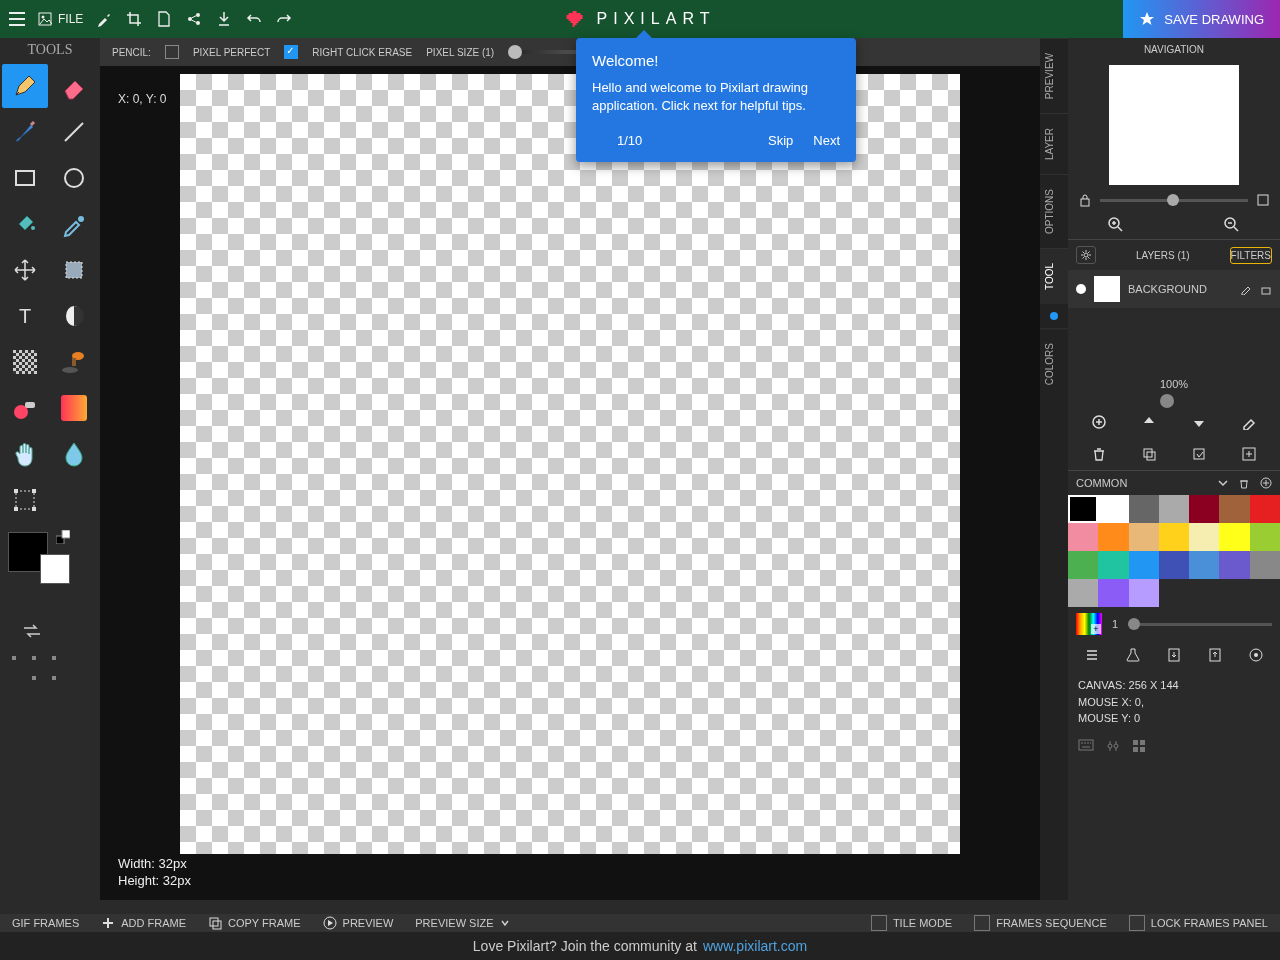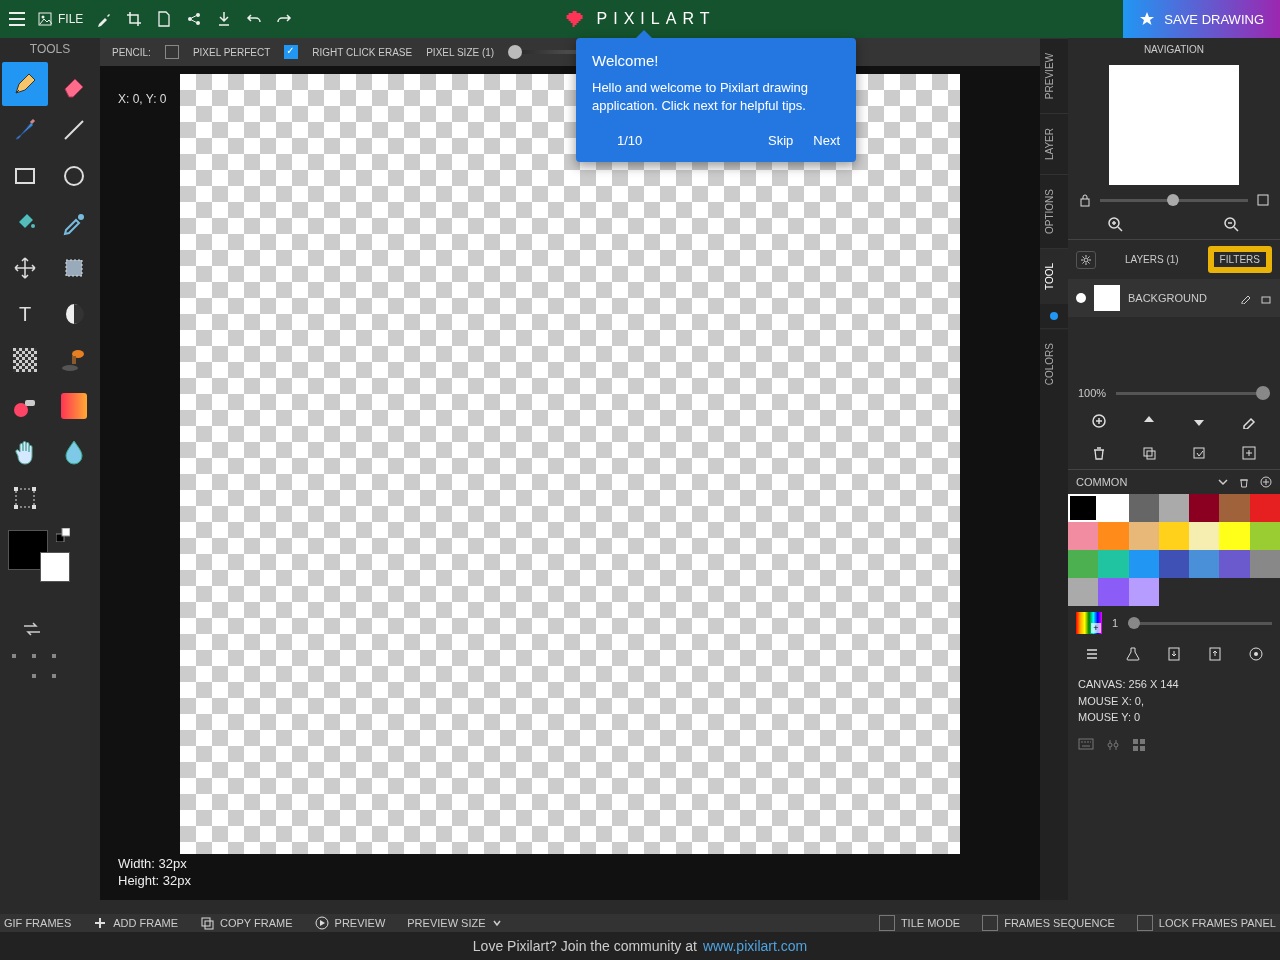--- a/index.html
+++ b/index.html
@@ -19,21 +19,21 @@
 .subbar { height: 28px; background: #353535; display: flex; align-items: center; padding: 0 12px; gap: 14px; font-size: 11px; color: #ccc; margin-left: 100px; margin-right: 240px; }
 .subbar .lbl { font-size: 10px; }
 .checkbox { width: 14px; height: 14px; border: 1px solid #888; display: inline-block; cursor: pointer; }
 .checkbox.checked { background: #2196f3; border-color: #2196f3; position: relative; }
 .checkbox.checked::after { content: '✓'; color: #fff; font-size: 10px; position: absolute; left: 1px; top: -1px; }
 .size-slider { width: 120px; height: 4px; background: linear-gradient(90deg,#222,#777); border-radius: 2px; position: relative; }
 .size-slider .knob { width: 14px; height: 14px; background: #bbb; border-radius: 50%; position: absolute; left: 0; top: -5px; }
 
 
 .tools-panel { position: absolute; left: 0; top: 38px; width: 100px; bottom: 60px; background: #2a2a2a; }
-.tools-title { text-align: center; font-size: 12px; color: #aaa; padding: 4px 0; }
+.tools-title { text-align: center; font-size: 14px; color: #aaa; padding: 4px 0; font-family: Liberation Serif, serif; }
 .tool-grid { display: grid; grid-template-columns: 1fr 1fr; gap: 2px; padding: 2px; }
 .tool { width: 46px; height: 44px; display: flex; align-items: center; justify-content: center; cursor: pointer; border-radius: 2px; }
 .tool.active { background: #2196f3; }
 .color-swatch-area { padding: 8px; position: relative; }
 .primary-swatch { width: 40px; height: 40px; background: #000; border: 1px solid #555; position: relative; }
 .secondary-swatch { width: 30px; height: 30px; background: #fff; border: 1px solid #555; position: absolute; left: 40px; top: 30px; }
 .mini-swap { position: absolute; left: 56px; top: 6px; width: 14px; height: 14px; }
 .swap-icon { margin-top: 52px; margin-left: 14px; }
 .dots-row { display: flex; gap: 16px; padding: 10px 12px; flex-wrap: wrap; }
 .dots-row span { width: 4px; height: 4px; background: #888; display: inline-block; }
@@ -69,44 +69,44 @@
 .tool-dot { width: 8px; height: 8px; background: #2196f3; border-radius: 50%; margin: 8px auto; }
 .right-content { flex: 1; overflow-y: auto; }
 .section-title { font-size: 10px; text-align: center; padding: 6px 0; color: #ccc; }
 .nav-preview { width: 130px; height: 120px; background: #fff; margin: 4px auto; }
 .nav-controls { display: flex; align-items: center; justify-content: space-between; padding: 4px 10px; }
 .nav-slider { flex: 1; height: 3px; background: #555; margin: 0 8px; position: relative; }
 .nav-slider .knob { width: 12px; height: 12px; background: #aaa; border-radius: 50%; position: absolute; left: 45%; top: -5px; }
 .zoom-row { display: flex; justify-content: space-between; padding: 6px 40px; }
 .layers-header { display: flex; align-items: center; justify-content: space-between; padding: 6px 8px; font-size: 10px; border-top: 1px solid #444; }
 .gear-btn { width: 20px; height: 18px; border: 1px solid #555; border-radius: 3px; display: flex; align-items: center; justify-content: center; cursor: pointer; }
-.filters-btn { border: 6px solid #eab308; border-radius: 3px; padding: 2px 6px; font-size: 10px; cursor: pointer; }
+.filters-btn { border: 1px solid #eab308; border-radius: 3px; padding: 2px 0; font-size: 10px; cursor: pointer; }
 .layer-row { display: flex; align-items: center; gap: 8px; padding: 6px 8px; background: #333; font-size: 11px; }
 .layer-vis { width: 10px; height: 10px; background: #fff; border-radius: 50%; }
 .layer-thumb { width: 26px; height: 26px; background: #fff; }
 .layer-name { flex: 1; }
-.opacity-row { display: flex; align-items: center; gap: 10px; padding: 10px 10px 6px; font-size: 11px; }
+.opacity-row { display: flex; align-items: center; gap: 10px; padding: 10px 10px 6px; font-size: 11px; flex-direction: column; }
 .opacity-slider { flex: 1; height: 3px; background: #555; position: relative; }
 .opacity-slider .knob { width: 14px; height: 14px; background: #888; border-radius: 50%; position: absolute; right: 0; top: -6px; }
 .icon-row { display: flex; justify-content: space-around; padding: 8px 6px; }
 .icon-btn { width: 16px; height: 16px; cursor: pointer; color: #ddd; }
 .palette-header { display: flex; align-items: center; justify-content: space-between; padding: 6px 8px; font-size: 11px; border-top: 1px solid #444; }
 .palette-grid { display: grid; grid-template-columns: repeat(7, 1fr); }
 .pcolor { height: 28px; cursor: pointer; }
 .pcolor.sel { outline: 2px solid #fff; outline-offset: -2px; }
 .rainbow-row { display: flex; align-items: center; gap: 10px; padding: 6px 8px; font-size: 11px; }
 .rainbow { width: 26px; height: 22px; background: linear-gradient(90deg,red,orange,yellow,green,cyan,blue,magenta); position: relative; cursor: pointer; }
 .rainbow .plus { position: absolute; right: 1px; bottom: 1px; background: rgba(255,255,255,0.7); color: #000; width: 10px; height: 10px; font-size: 9px; text-align: center; line-height: 10px; }
 .rsld { flex: 1; height: 3px; background: #555; position: relative; }
 .rsld .knob { width: 12px; height: 12px; background: #888; border-radius: 50%; position: absolute; left: 0; top: -5px; }
 .info-text { padding: 8px 10px; font-size: 11px; line-height: 1.5; color: #ddd; }
 .bottom-icons { display: flex; gap: 12px; padding: 4px 10px; color: #666; }
 
 
-.bottombar { position: absolute; left: 0; right: 0; bottom: 28px; height: 18px; background: #333; display: flex; align-items: center; padding: 0 4px; gap: 22px; font-size: 11px; color: #ccc; }
+.bottombar { position: absolute; left: 0; right: 0; bottom: 28px; height: 18px; background: #333; display: flex; align-items: center; padding: 0 12px; gap: 22px; font-size: 11px; color: #ccc; }
 .bbar-item { display: flex; align-items: center; gap: 6px; cursor: pointer; }
 .bbar-right { margin-left: auto; display: flex; gap: 22px; align-items: center; }
 .chk { width: 16px; height: 16px; border: 1px solid #777; }
 
 
 .footer { position: absolute; left: 0; right: 0; bottom: 0; height: 28px; background: #222; display: flex; align-items: center; justify-content: center; font-size: 14px; color: #ccc; gap: 6px; }
 .footer a { color: #4fa3e0; text-decoration: none; }
 
 svg { display: block; }
 </style>

